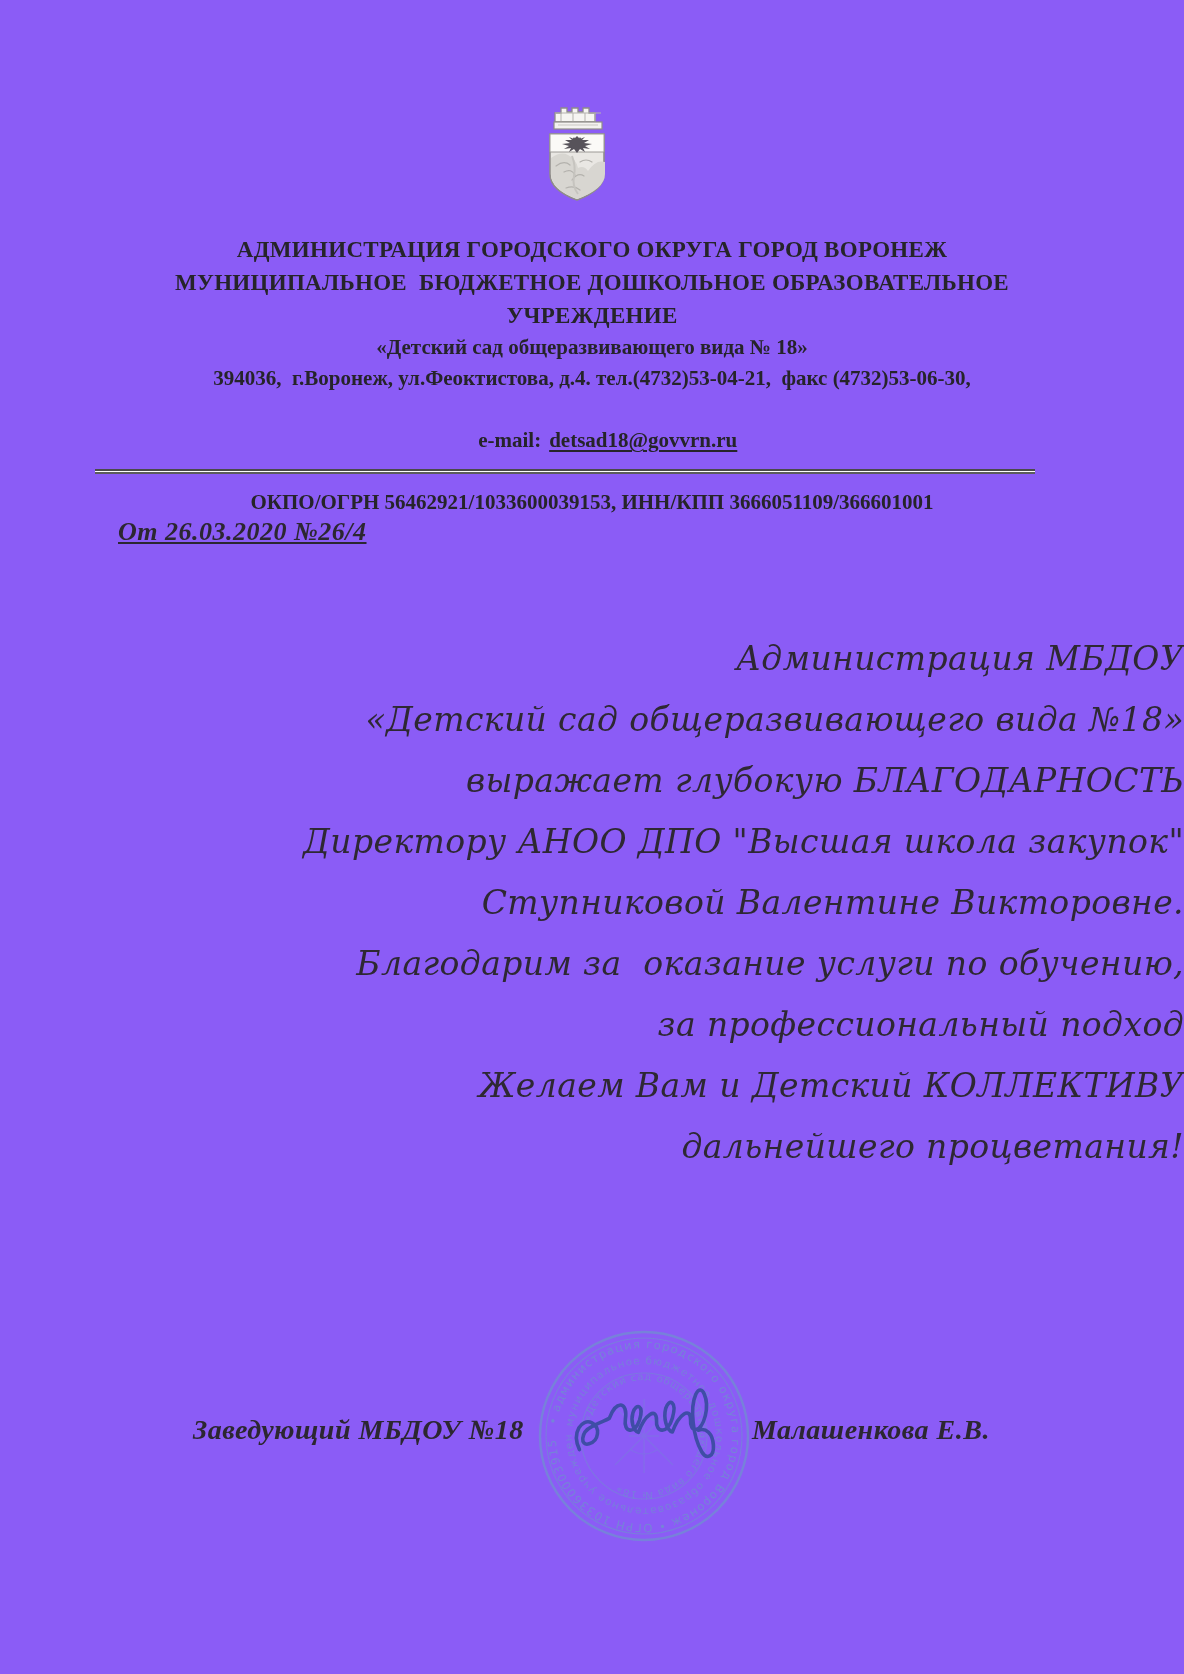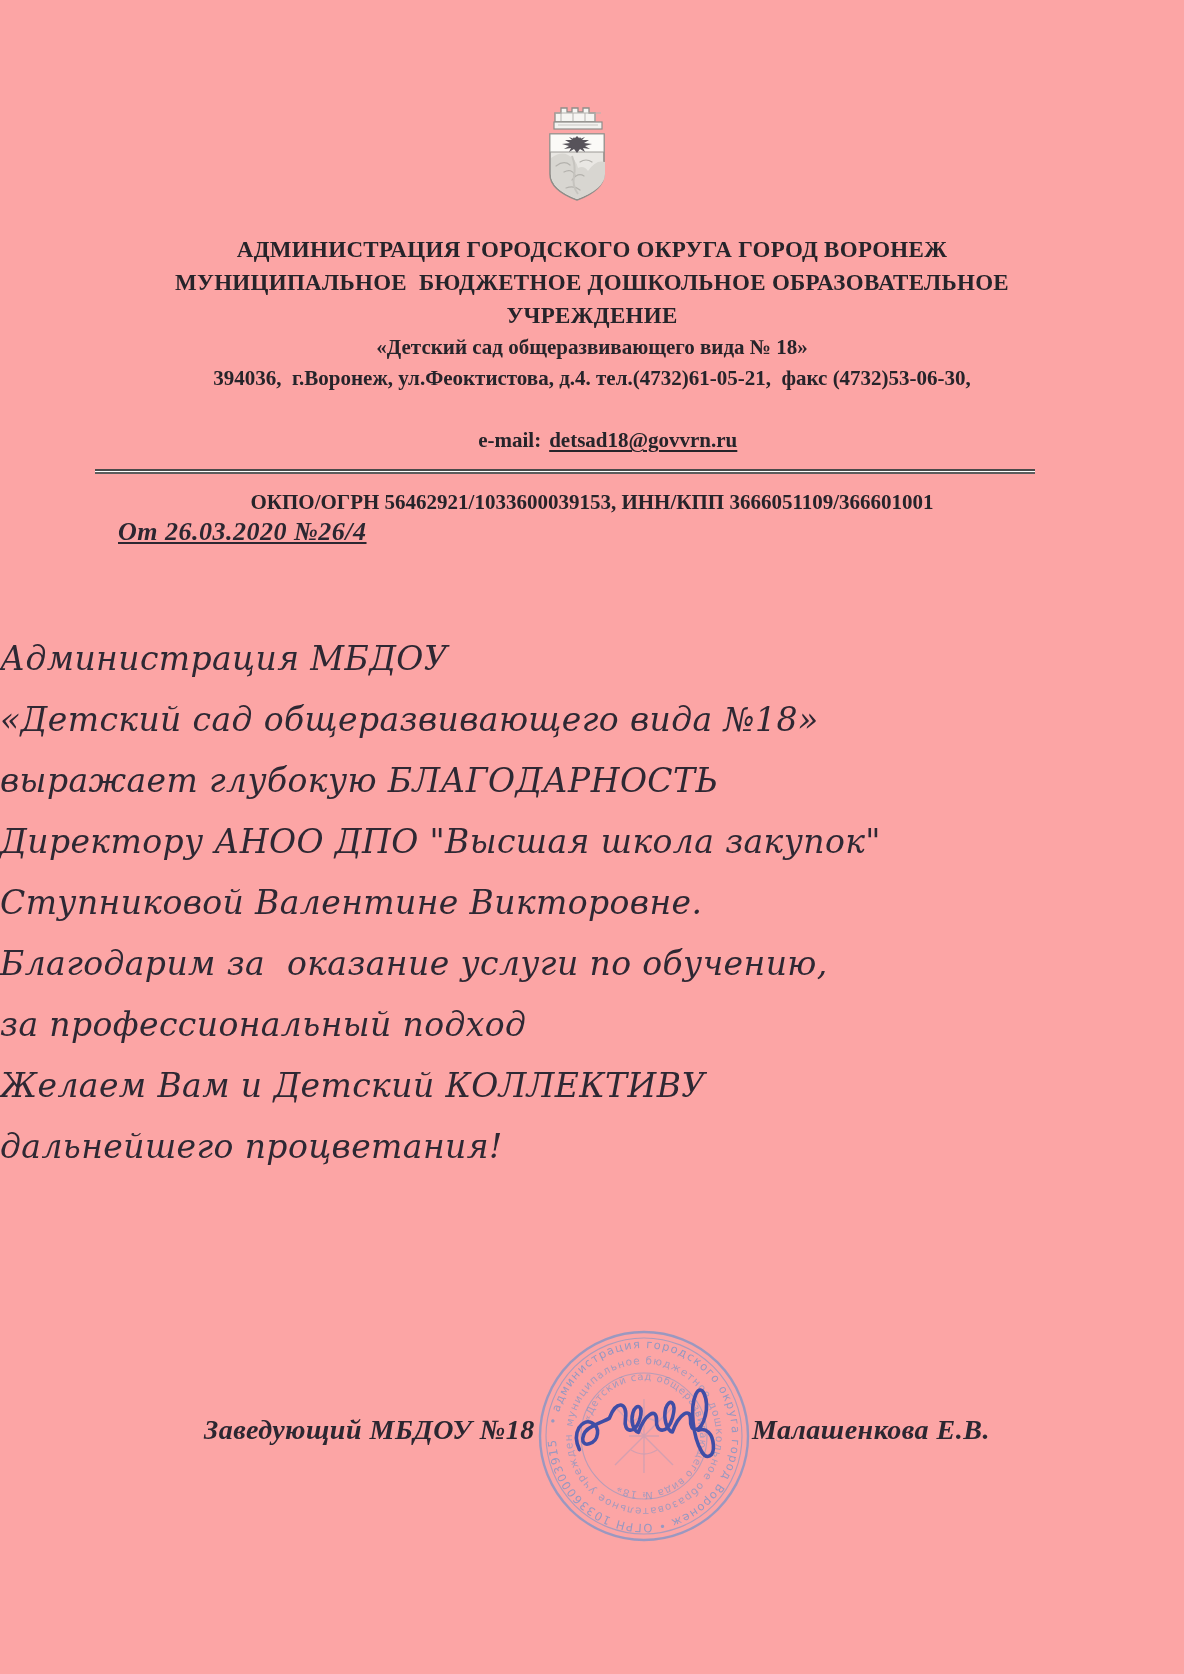--- a/index.html
+++ b/index.html
@@ -1,18 +1,18 @@
 <!DOCTYPE html>
 <html lang="ru"><head>
 <meta charset="utf-8">
 <style>
   html,body { margin:0; padding:0; background:#e8e8e8; }
   .page {
     position:relative; width:1184px; height:1674px; margin:0 auto;
-    background:#fca5a5; overflow:hidden;
+    background:#8b5cf6; overflow:hidden;
     font-family:"Liberation Serif", serif; color:#222;
   }
 
   
   .arms { position:absolute; left:542px; top:100px; }
 
   
   .letterhead { position:absolute; left:0; right:0; top:233px; text-align:center; font-weight:bold; color:#26242a; }
   .lh-big   { font-size:23px; line-height:33px; letter-spacing:.3px; white-space:pre-wrap; }
   .lh-small { font-size:21px; line-height:31px; white-space:pre-wrap; }
@@ -23,33 +23,33 @@
     background:linear-gradient(#4a4a4a 0 38%, #fcfcfc 38% 55%, #5c5c5c 55% 100%);
   }
 
   .ref-date {
     position:absolute; left:118px; top:517px;
     font-size:26px; font-weight:bold; font-style:italic; color:#2c2731; letter-spacing:.5px;text-decoration:underline;
   }
 
   
   .body-text {
-    position:absolute; left:0; right:0; top:628px; text-align:left;
+    position:absolute; left:0; right:0; top:628px; text-align:right;
     font-family:"DejaVu Serif", serif; font-style:italic;
     font-size:33px; line-height:61px; color:#2e2833; letter-spacing:.4px;
   }
   .body-line { white-space:pre-wrap; }
 
   
   .sig-left, .sig-right {
     position:absolute; top:1414px;
     font-size:28px; font-weight:bold; font-style:italic; color:#2c2731; letter-spacing:.5px;
     white-space:pre-wrap;
   }
-  .sig-left  { left:193px;margin-left:11px; }
+  .sig-left  { left:193px; }
   .sig-right { left:752px; }
 
   .stamp     { position:absolute; left:535px; top:1327px; opacity:.8; }
   .autograph { position:absolute; left:568px; top:1372px; }
 </style>
 </head>
 <body>
 
 <div class="page">
 
@@ -70,21 +70,21 @@
     <path d="M9,58 q10,-7 17,-3 q8,4 10,13 q6,-3 10,3 q8,-12 17,-9 l0,12 q0,15 -28,25 q-26,-10 -26,-25 z" fill="#d8d6d1"></path>
     <path d="M14,66 q8,-6 14,-1 M22,72 q7,-4 11,3 M30,80 q6,-8 12,-4 M24,88 q8,-3 14,2 M38,62 q6,-4 12,0" stroke="#b4b2ad" stroke-width="1.2" fill="none" stroke-linecap="round"></path>
     <path d="M30,56 q4,10 2,20 q-2,10 4,18" stroke="#c6c4bf" stroke-width="2" fill="none"></path>
   </svg>
 
   <div class="letterhead">
     <div class="lh-big">АДМИНИСТРАЦИЯ ГОРОДСКОГО ОКРУГА ГОРОД ВОРОНЕЖ</div>
     <div class="lh-big">МУНИЦИПАЛЬНОЕ  БЮДЖЕТНОЕ ДОШКОЛЬНОЕ ОБРАЗОВАТЕЛЬНОЕ</div>
     <div class="lh-big">УЧРЕЖДЕНИЕ</div>
     <div class="lh-small">«Детский сад общеразвивающего вида № 18»</div>
-    <div class="lh-small">394036,  г.Воронеж, ул.Феоктистова, д.4. тел.(4732)61-05-21,  факс (4732)53-06-30,</div>
+    <div class="lh-small">394036,  г.Воронеж, ул.Феоктистова, д.4. тел.(4732)53-04-21,  факс (4732)53-06-30,</div>
     <div class="lh-small">
       <span>e-mail:</span><span class="email-underline">detsad18@govvrn.ru</span>
     </div>
     <div class="lh-small">ОКПО/ОГРН 56462921/1033600039153, ИНН/КПП 3666051109/366601001</div>
   </div>
 
   <div class="rule"></div>
 
   <div class="ref-date">От 26.03.2020 №26/4</div>
 

